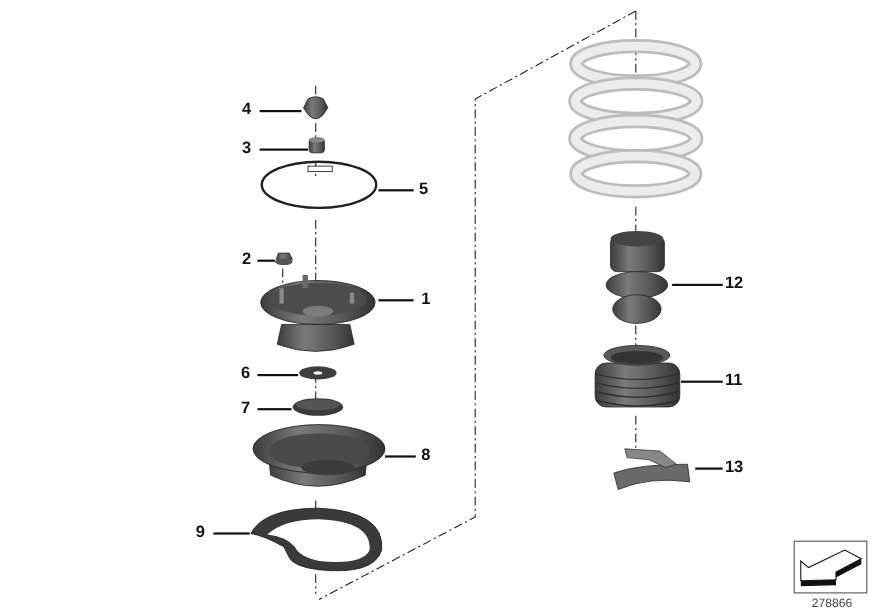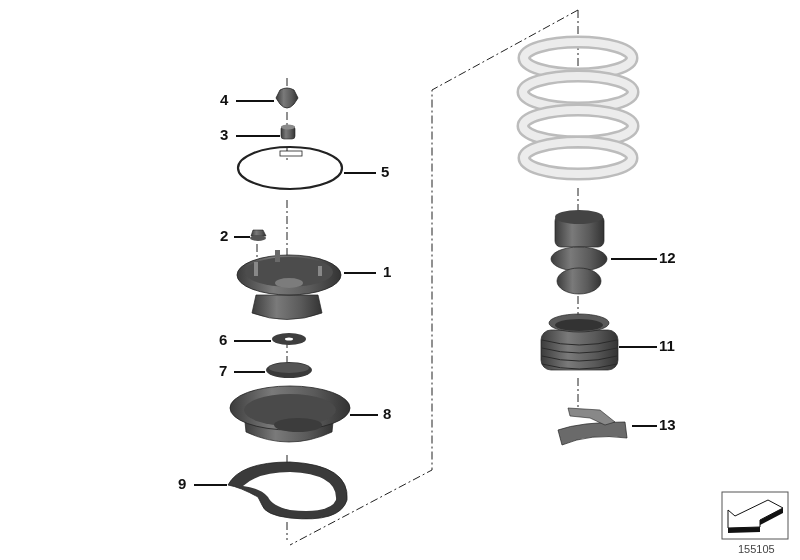--- a/index.html
+++ b/index.html
@@ -172,13 +172,13 @@
 
 <div class="leader" style="left:611px;top:258px;width:46px;"></div>
 <div class="callout" style="left:659px;top:250px;">12</div>
 
 <div class="leader" style="left:619px;top:346px;width:38px;"></div>
 <div class="callout" style="left:659px;top:338px;">11</div>
 
 <div class="leader" style="left:632px;top:425px;width:25px;"></div>
 <div class="callout" style="left:659px;top:417px;">13</div>
 
-<div id="ref-number">155105</div>
+<div id="ref-number">278866</div>
 
 </body></html>

